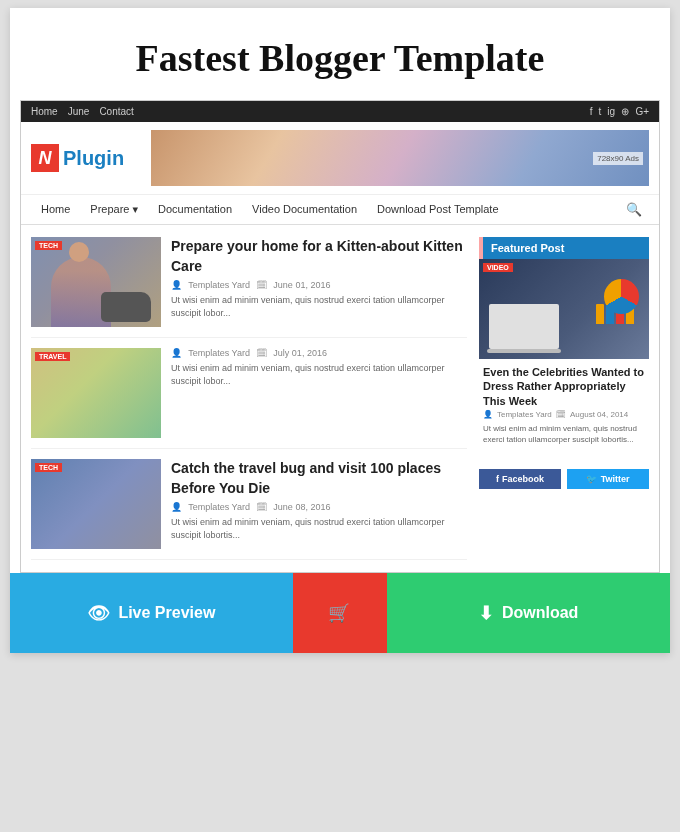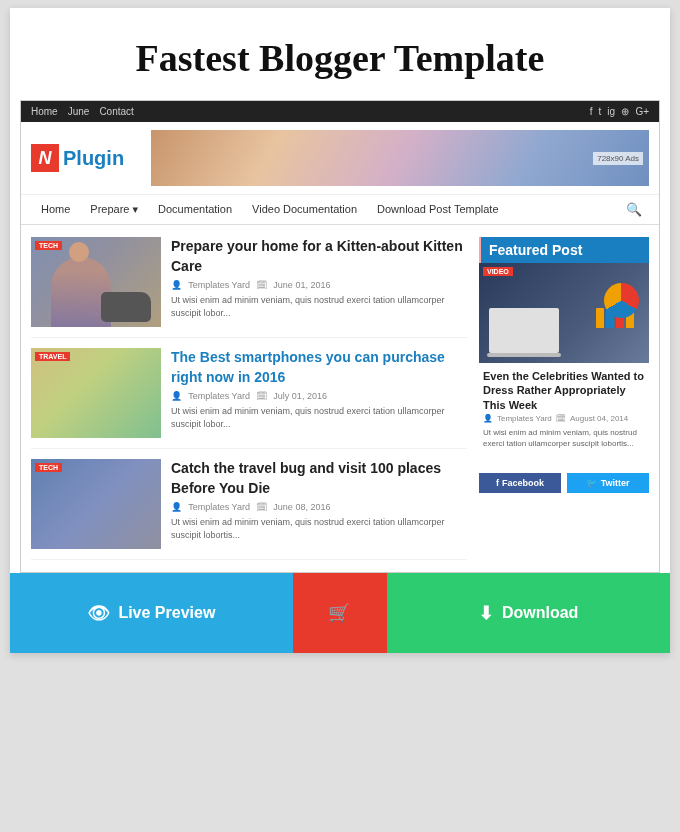--- a/index.html
+++ b/index.html
@@ -226,27 +226,27 @@
     .sidebar {
       width: 170px;
       min-width: 170px;
     }
     .sidebar-widget {
       margin-bottom: 12px;
     }
     .widget-title {
       background: #1a7fc1;
       color: #fff;
-      font-size: 14px;
+      font-size: 11px;
       font-weight: bold;
       padding: 5px 8px;
       display: flex;
       align-items: center;
       gap: 4px;
-      border-left: 2px solid #fca5a5;
+      border-left: 4px solid #fca5a5;
     }
     .featured-post-img {
       width: 100%;
       height: 100px;
       background: linear-gradient(135deg, #2a3a5a 0%, #3a4a6a 30%, #4a5a7a 60%, #6a7a9a 100%);
       position: relative;
       overflow: hidden;
     }
     .featured-img-sim {
       width: 100%; height: 100%;
@@ -466,21 +466,20 @@
             <div class="post-excerpt">Ut wisi enim ad minim veniam, quis nostrud exerci tation ullamcorper suscipit lobor...</div>
           </div>
         </div>
 
         <div class="post-item">
           <div class="post-thumb">
             <div class="thumb-sim-2"></div>
             <div class="thumb-tag thumb-tag-travel">TRAVEL</div>
           </div>
           <div class="post-content">
-            <div class="post-title blue">The Best smartphones you can purchase right now in 2016</div>
             <div class="post-meta">
               <span>👤</span>
               <span>Templates Yard</span>
               <span>🗓</span>
               <span>July 01, 2016</span>
             </div>
             <div class="post-excerpt">Ut wisi enim ad minim veniam, quis nostrud exerci tation ullamcorper suscipit lobor...</div>
           </div>
         </div>
 

